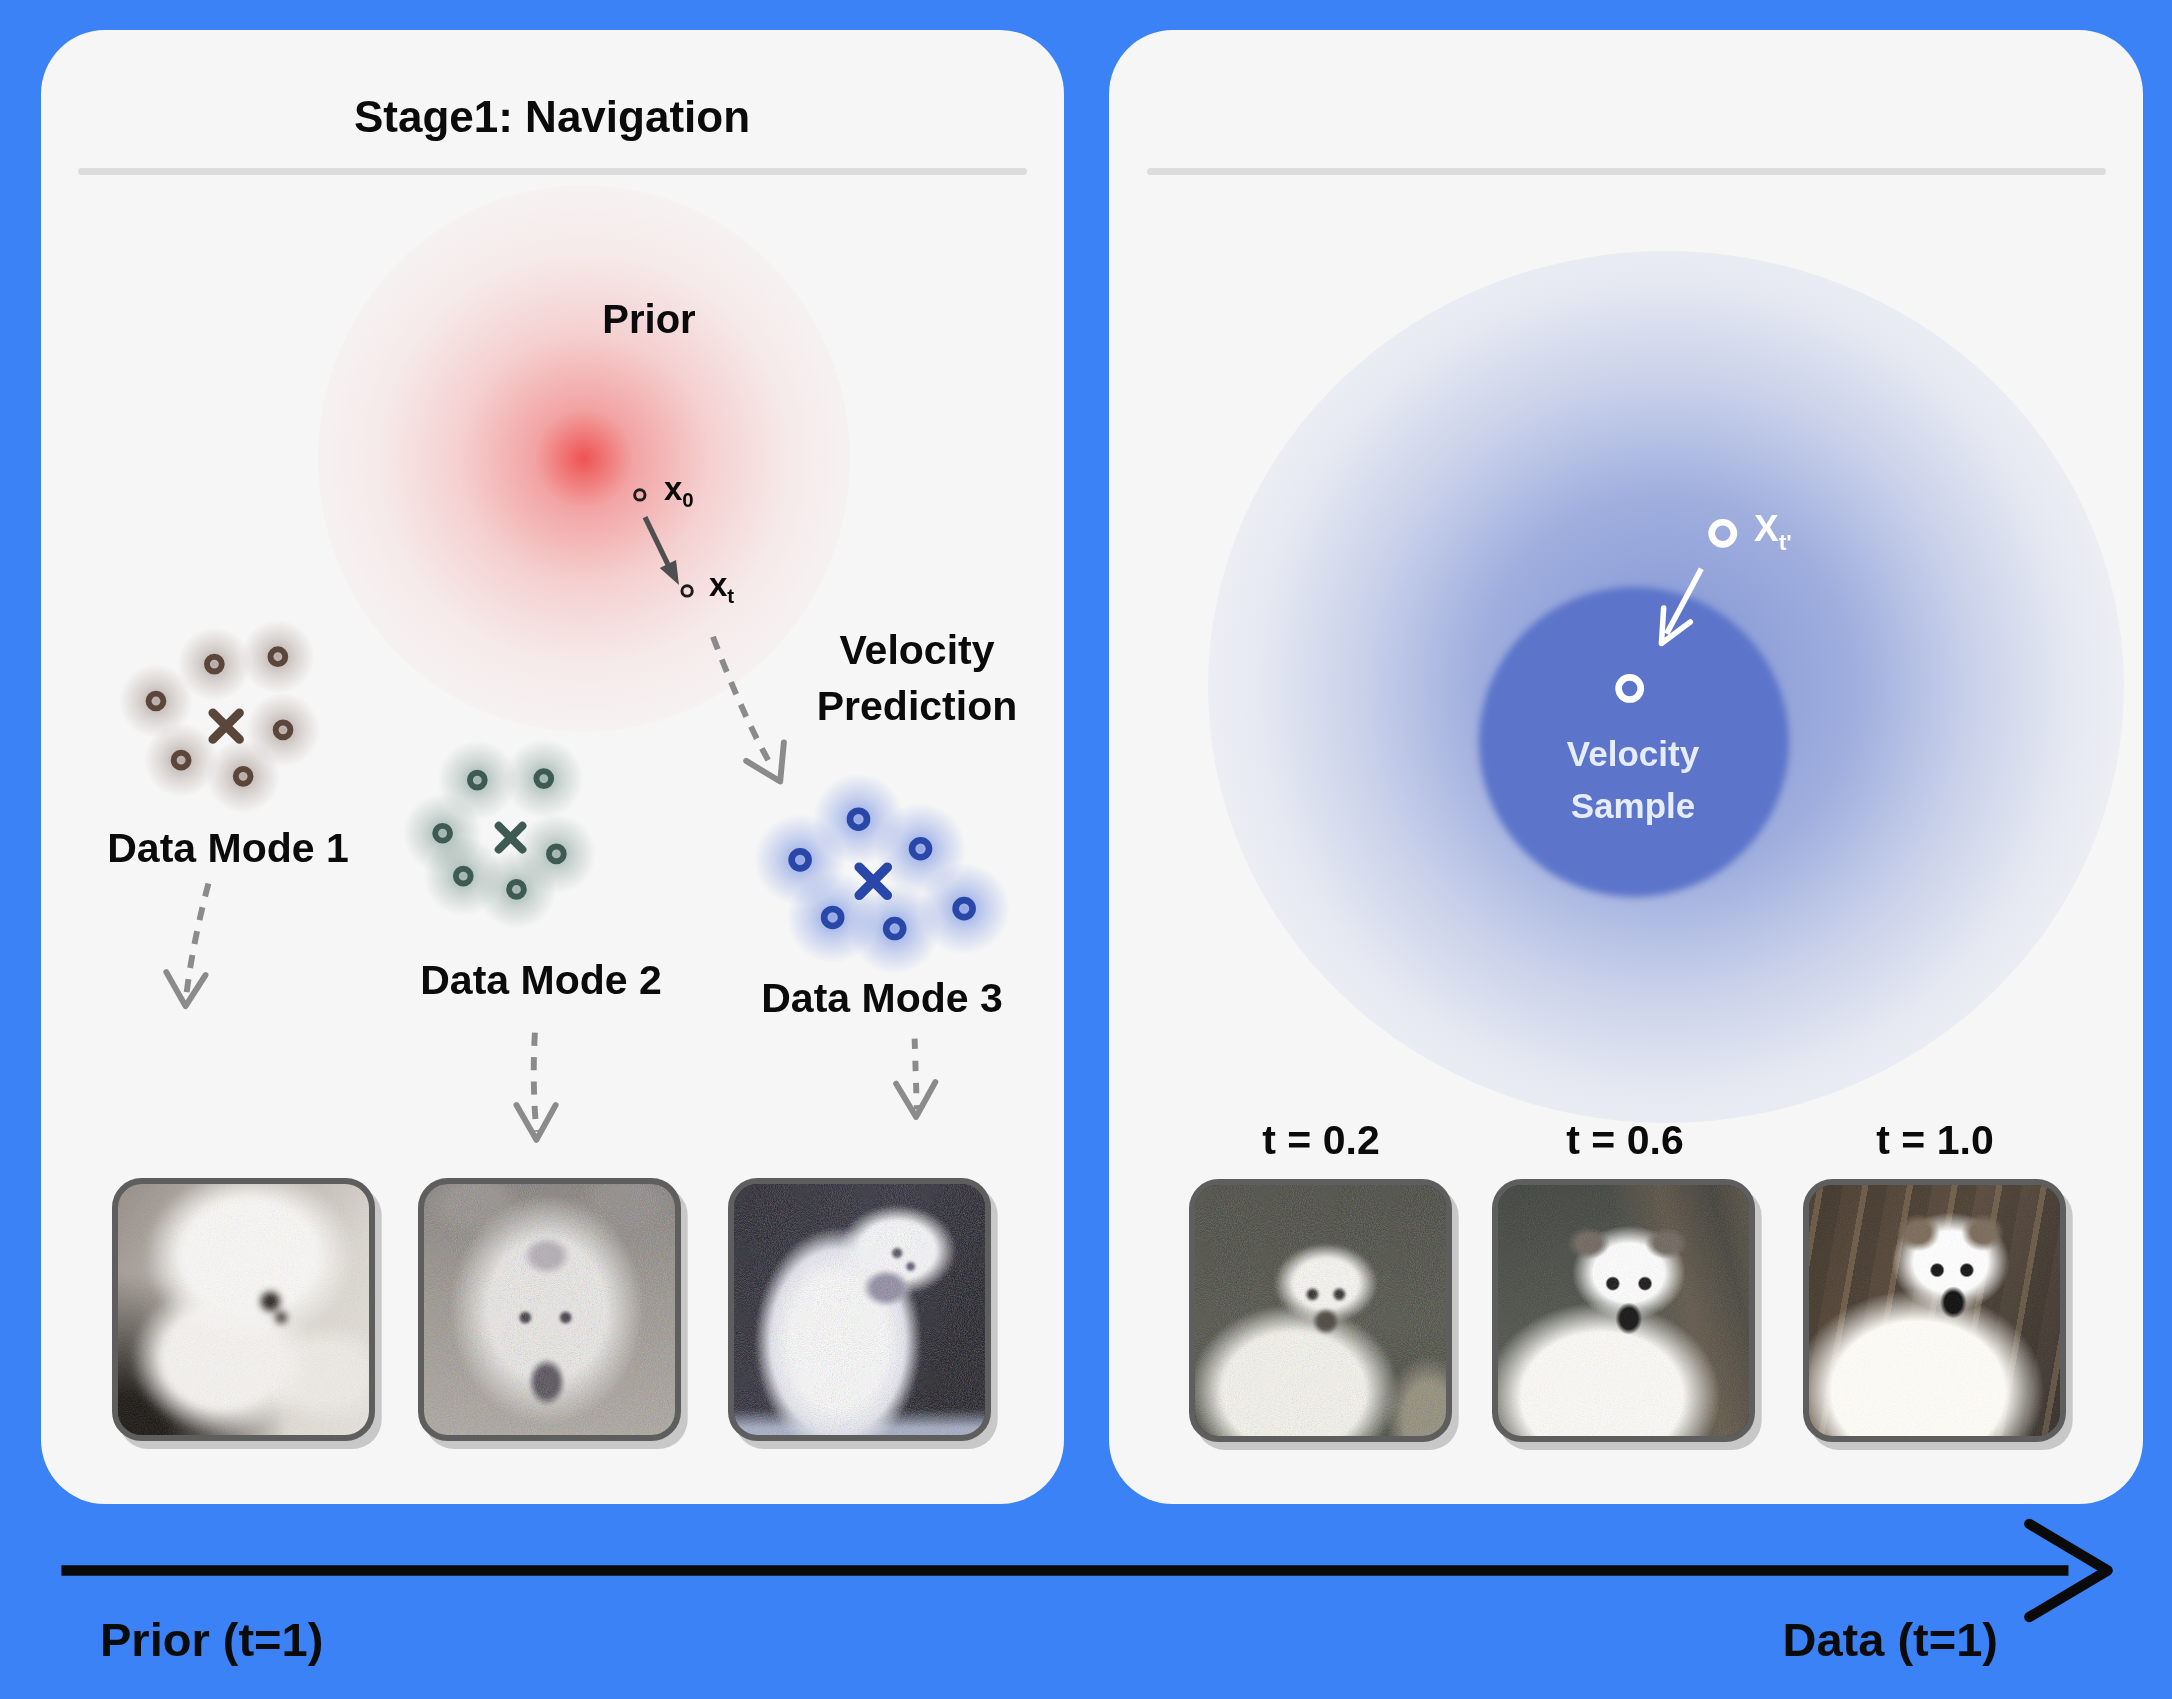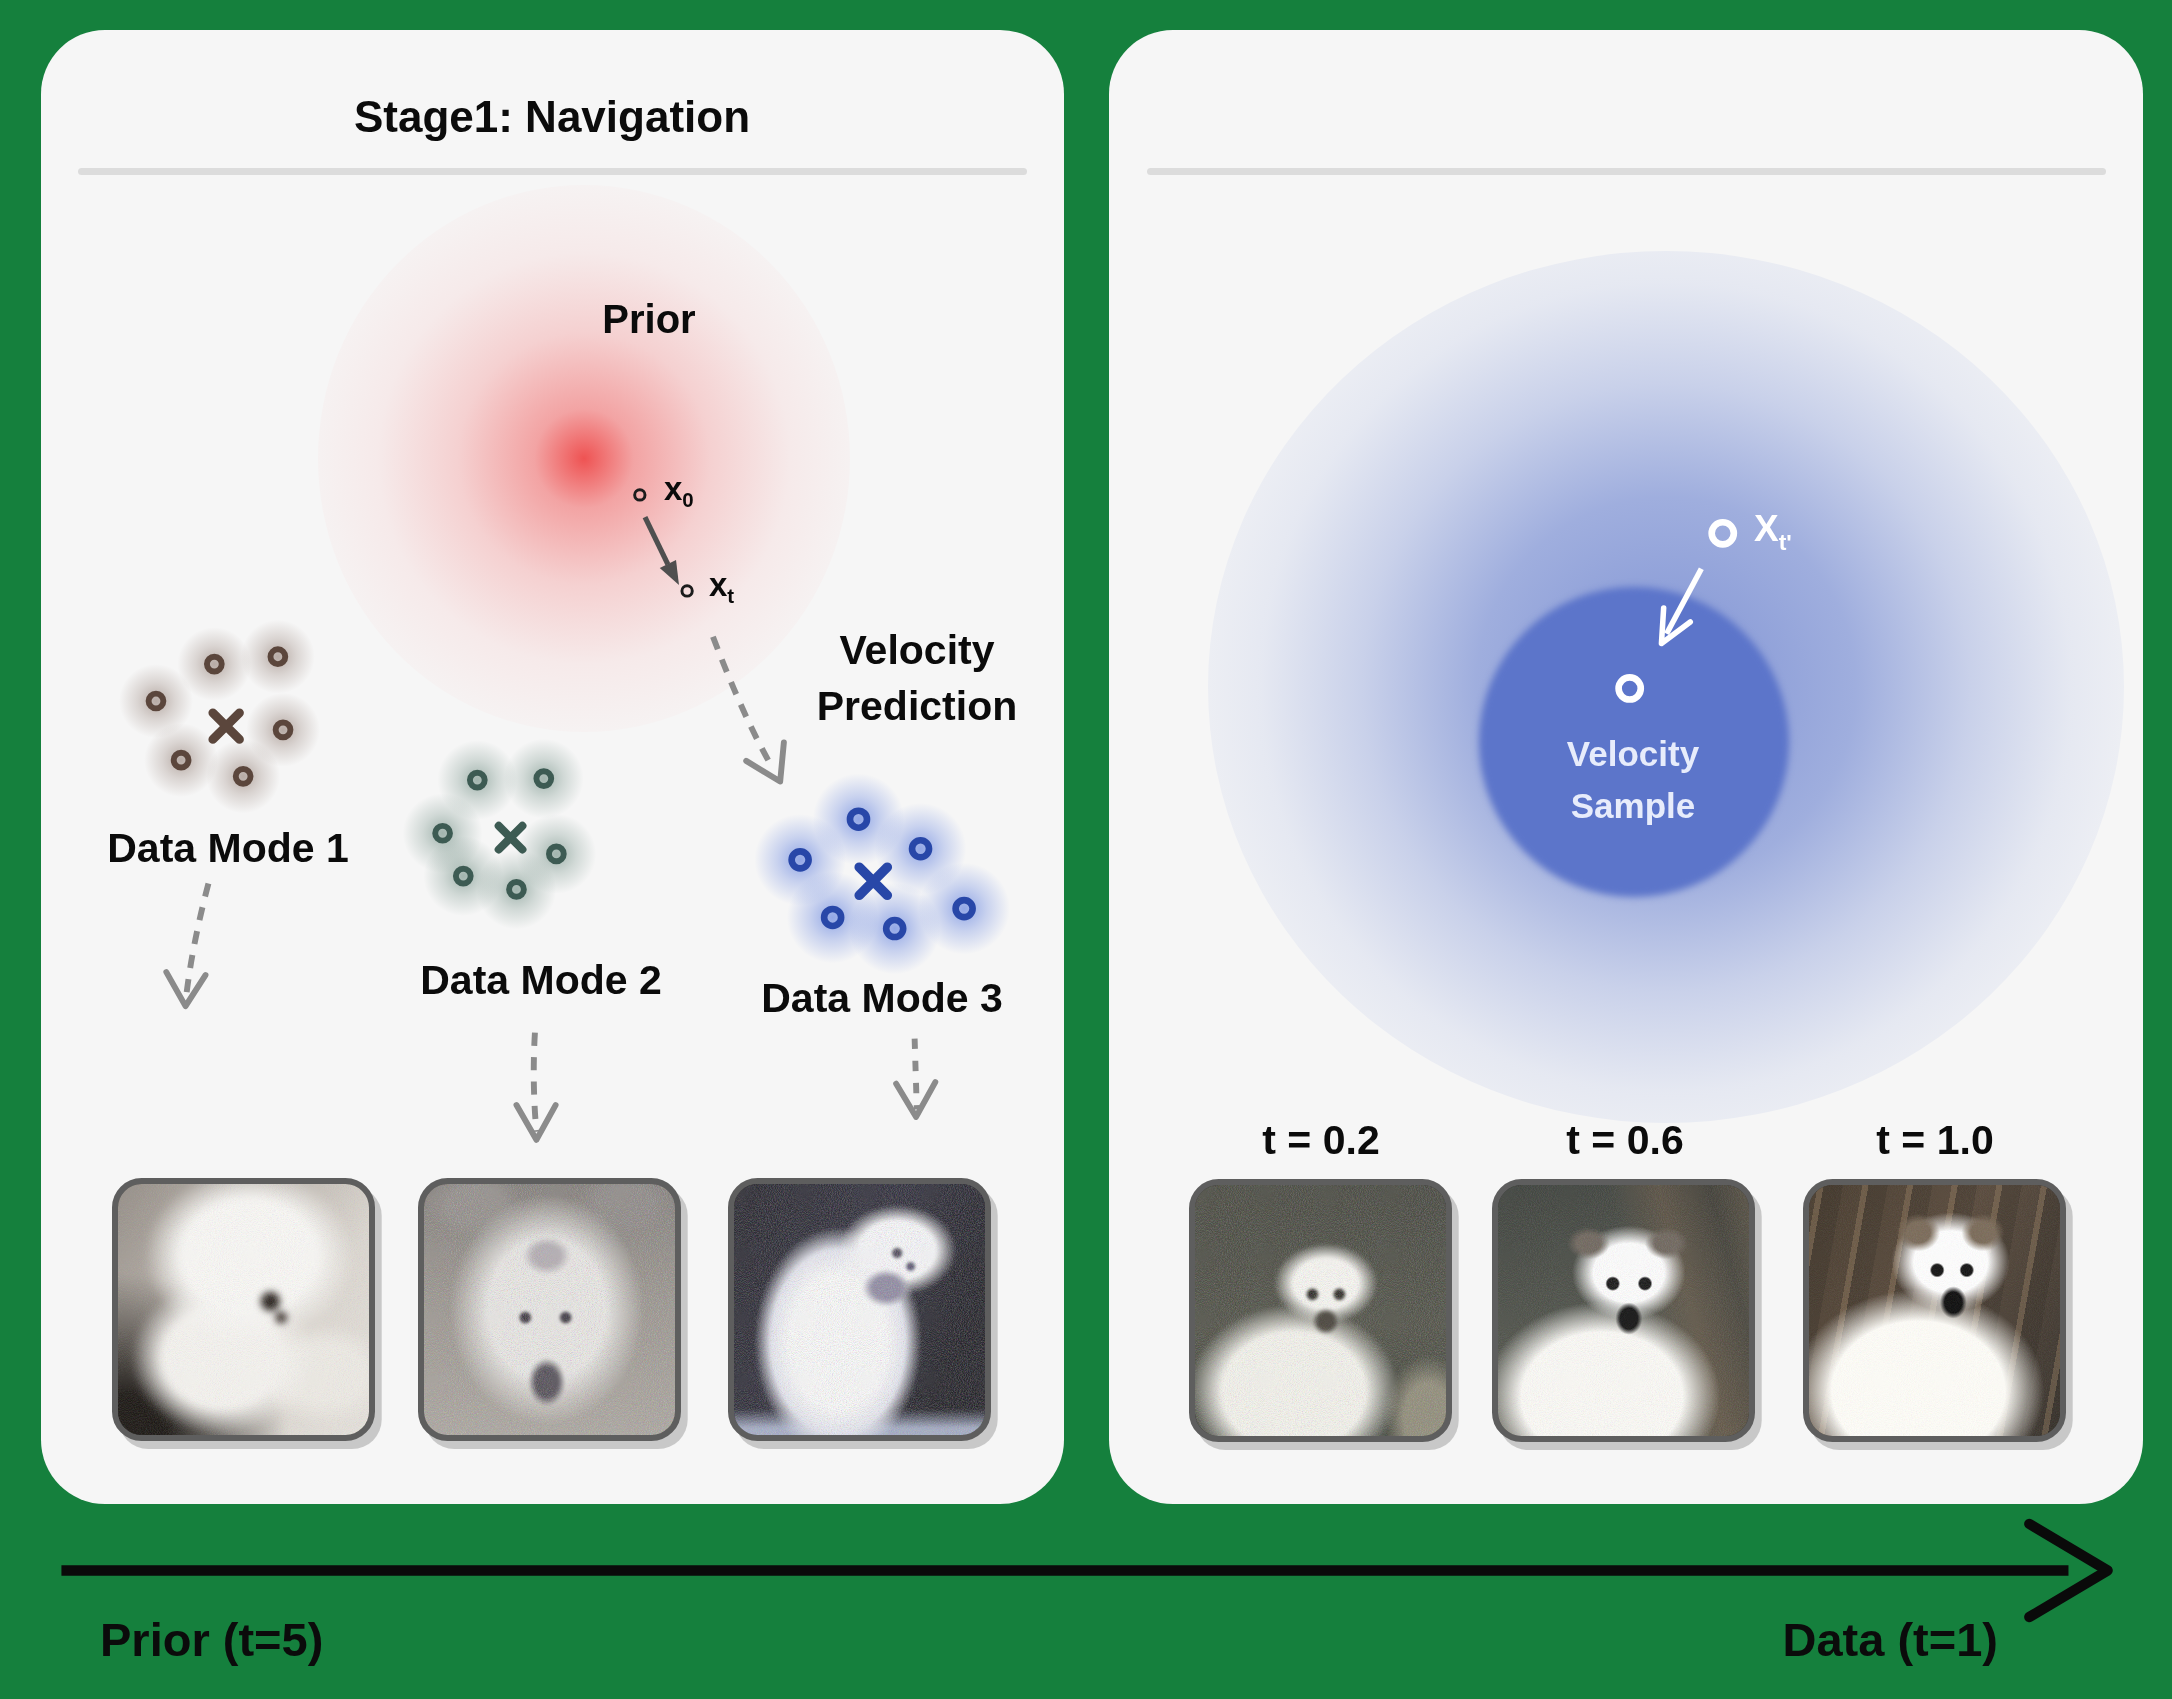--- a/index.html
+++ b/index.html
@@ -1,17 +1,17 @@
 <!DOCTYPE html>
 <html style="font-size:11.8px"><head>
 <meta charset="utf-8">
 <style>
   html,body{margin:0;padding:0;background:#ffffff;}
   #canvas{
-    position:relative;width:2172px;height:1699px;overflow:hidden;background:#15803d;
+    position:relative;width:2172px;height:1699px;overflow:hidden;background:#3b82f6;
     font-family:"Liberation Sans", sans-serif;color:#0b0b0b;
   }
   .panel{position:absolute;top:29.6px;height:1474px;background:#f6f6f6;border-radius:64px;}
   #left-panel{left:41px;width:1023px;}
   #right-panel{left:1109px;width:1034px;}
   .panel-title{
     position:absolute;top:117px;transform:translate(-50%,-50%);
     font-size:44px;font-weight:700;letter-spacing:0px;white-space:nowrap;
   }
   .divider{position:absolute;top:168px;height:6.7px;border-radius:3.7px;background:#dcdcdc;}
@@ -328,17 +328,17 @@
       radial-gradient(ellipse 8% 7% at 68% 21%, #7a6a58 0 55%, rgba(122,106,88,0) 100%),
       radial-gradient(ellipse 25% 21% at 56% 32%, #ffffff 0 55%, rgba(255,255,255,0) 88%),
       radial-gradient(ellipse 52% 42% at 44% 80%, #fffef9 0 62%, rgba(255,254,249,0) 90%),
       repeating-linear-gradient(100deg, rgba(150,125,95,0) 0 19px, rgba(150,125,95,0.4) 19px 25px, rgba(40,35,28,0.25) 25px 44px),
       linear-gradient(120deg, #463a2c 0%, #57483a 45%, #35302a 100%);"></div>
     <svg class="noise" viewBox="0 0 340 340" width="251" height="251">
         <rect width="100%" height="100%" filter="url(#grainF)" opacity="0.14"></rect>
       </svg>
   </div>
 
-  <div class="leftanch axis-label" style="left:100px;top:1639px;">Prior (t=5)</div>
+  <div class="leftanch axis-label" style="left:100px;top:1639px;">Prior (t=1)</div>
   <div class="axis-label" style="position:absolute;left:1998px;top:1639px;transform:translate(-100%,-50%);white-space:nowrap;text-align:right;">Data (t=1)</div>
 
 </div>
 
 
 </body></html>

